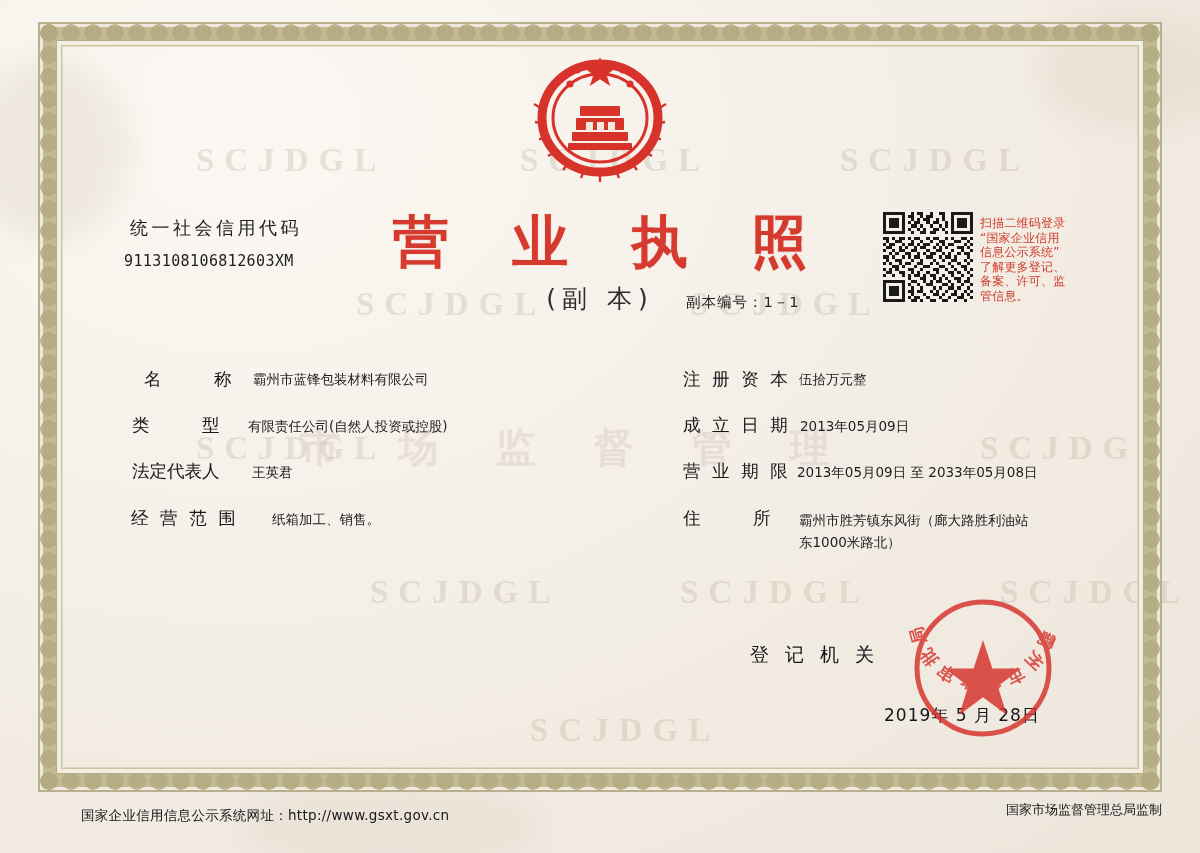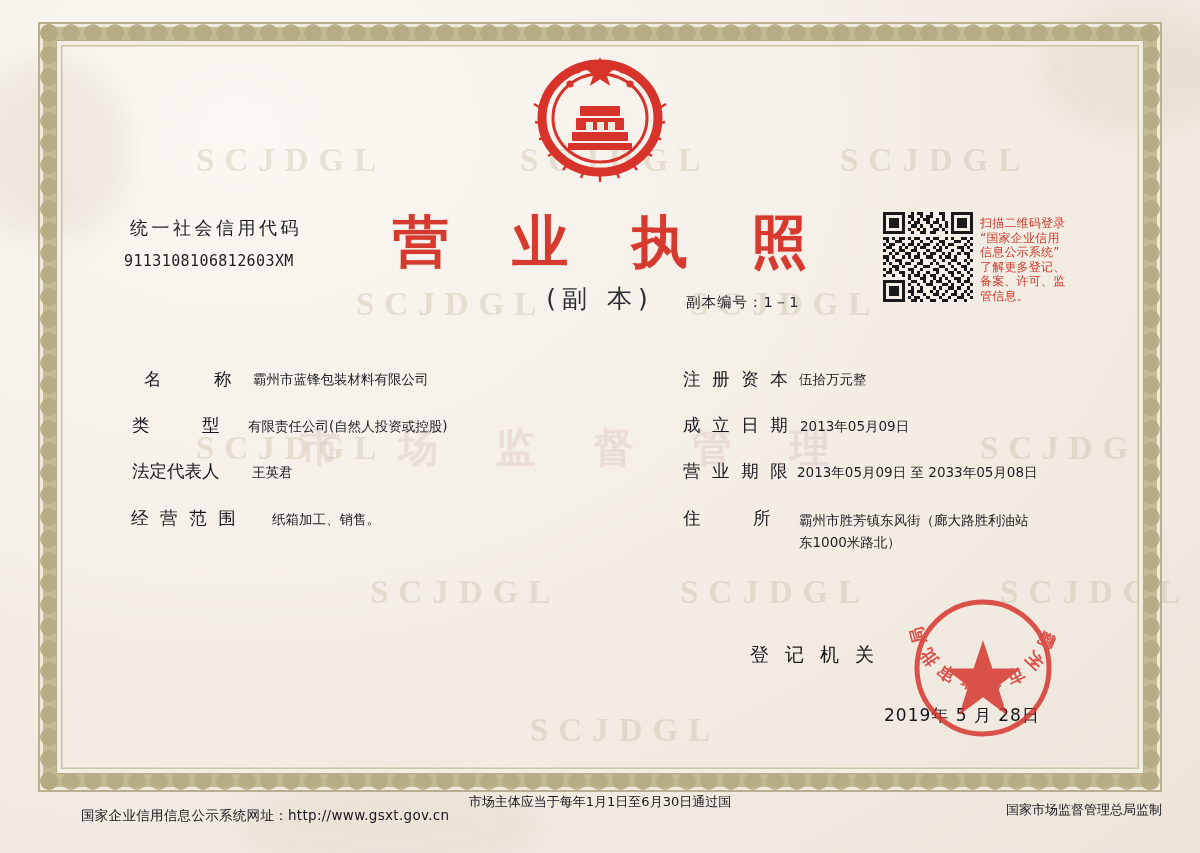--- a/index.html
+++ b/index.html
@@ -633,15 +633,14 @@
       <polygon points="86,58 95.4,86.6 124,86.6 100.8,104.3 109.8,132.9 86,115.2 62.2,132.9 71.2,104.3 48,86.6 76.6,86.6" fill="#d6302a"></polygon>
       <text font-family="'DejaVu Sans','Liberation Sans',sans-serif" font-size="17" font-weight="bold" fill="#d6302a" letter-spacing="5">
         <textPath href="#sealArc" startOffset="7%">霸州市行政审批局</textPath>
       </text>
     </g>
   </svg>
 </div>
 
 <div class="footer-left">国家企业信用信息公示系统网址：http://www.gsxt.gov.cn</div>
 <div class="footer-center">
-  <div>市场主体应当于每年1月1日至6月30日通过国</div>
 </div>
 <div class="footer-right">国家市场监督管理总局监制</div>
 
 </body></html>

